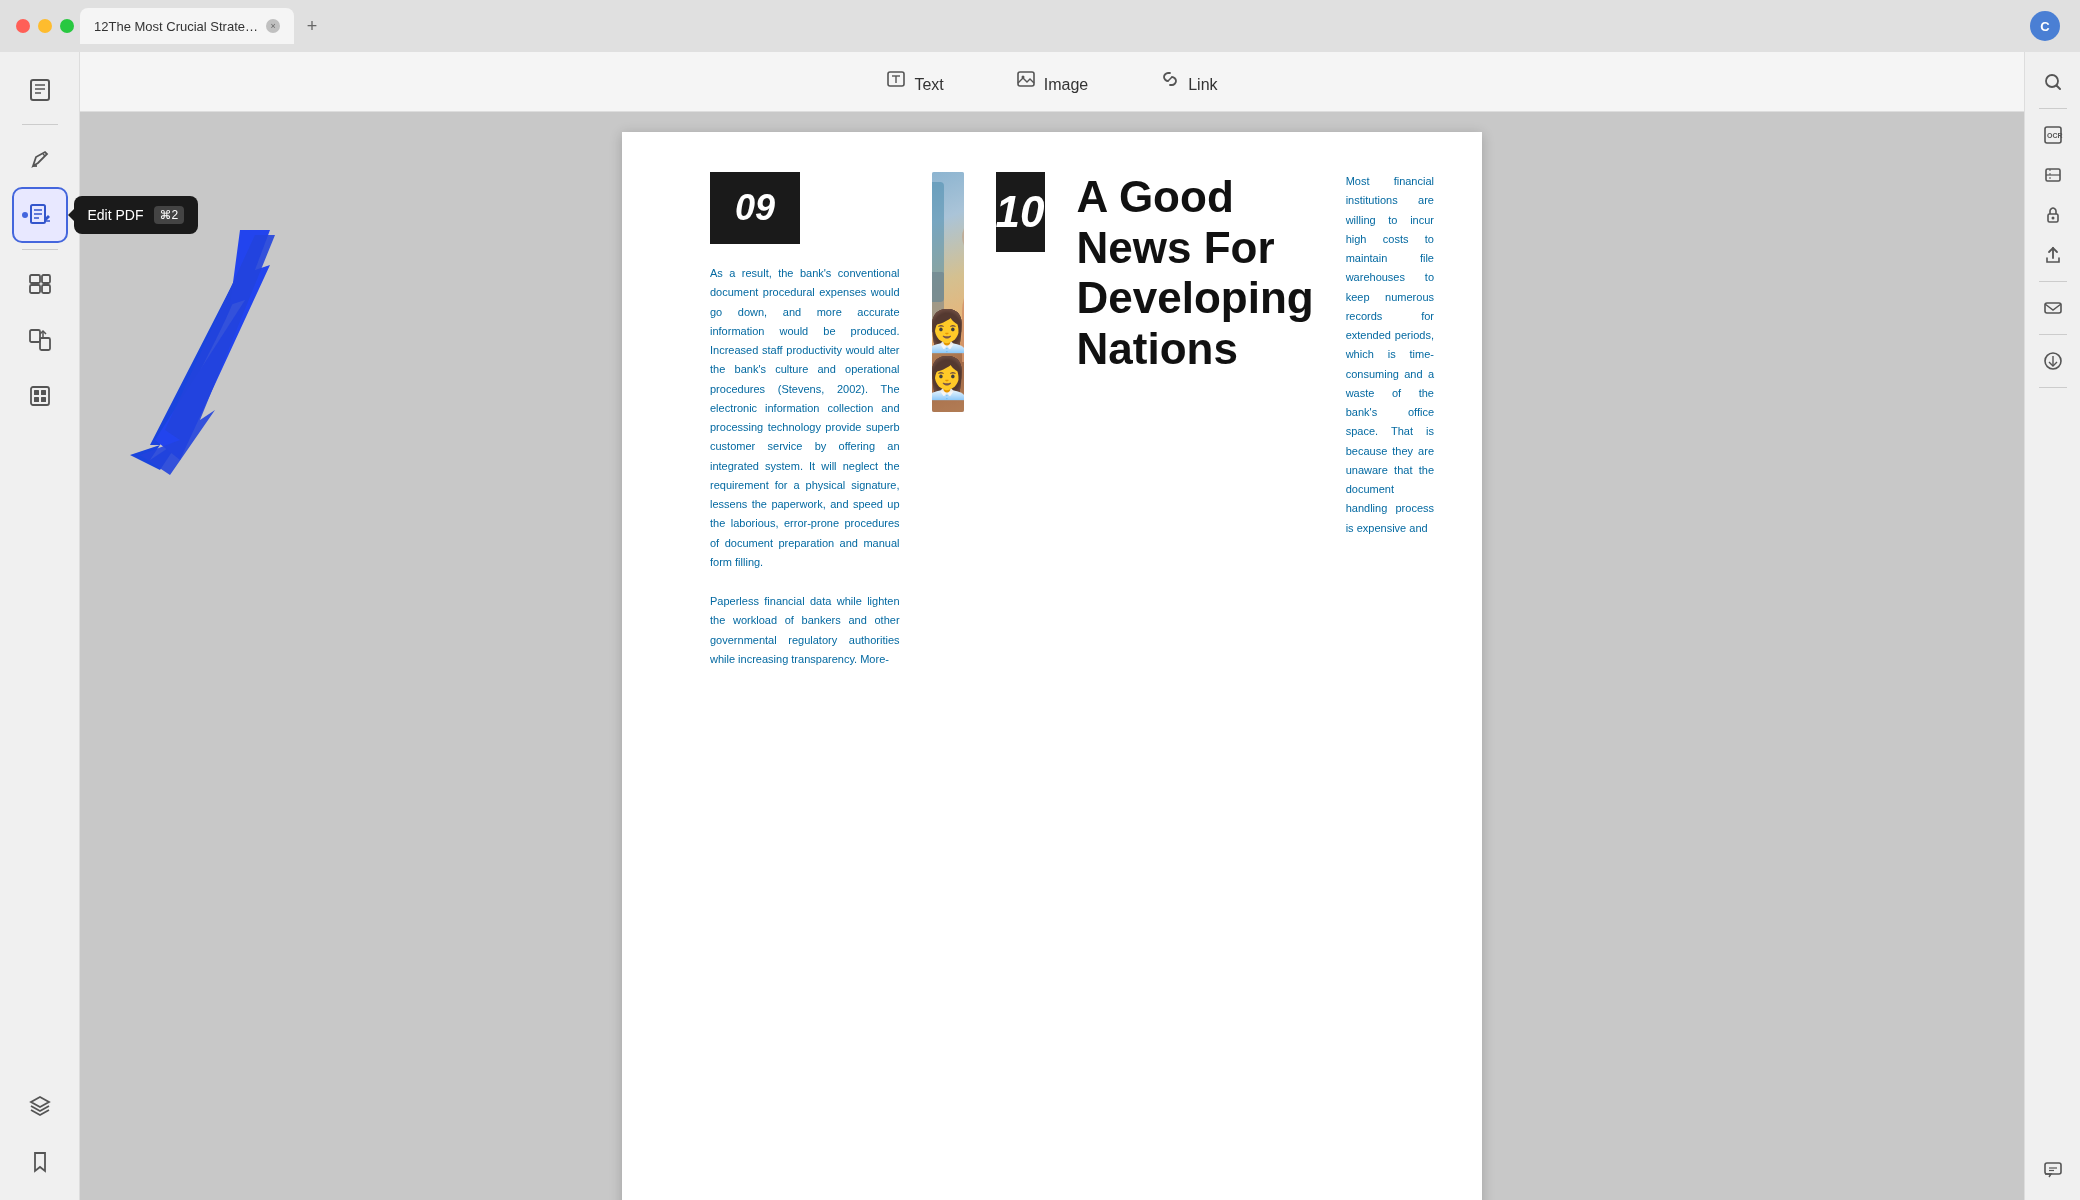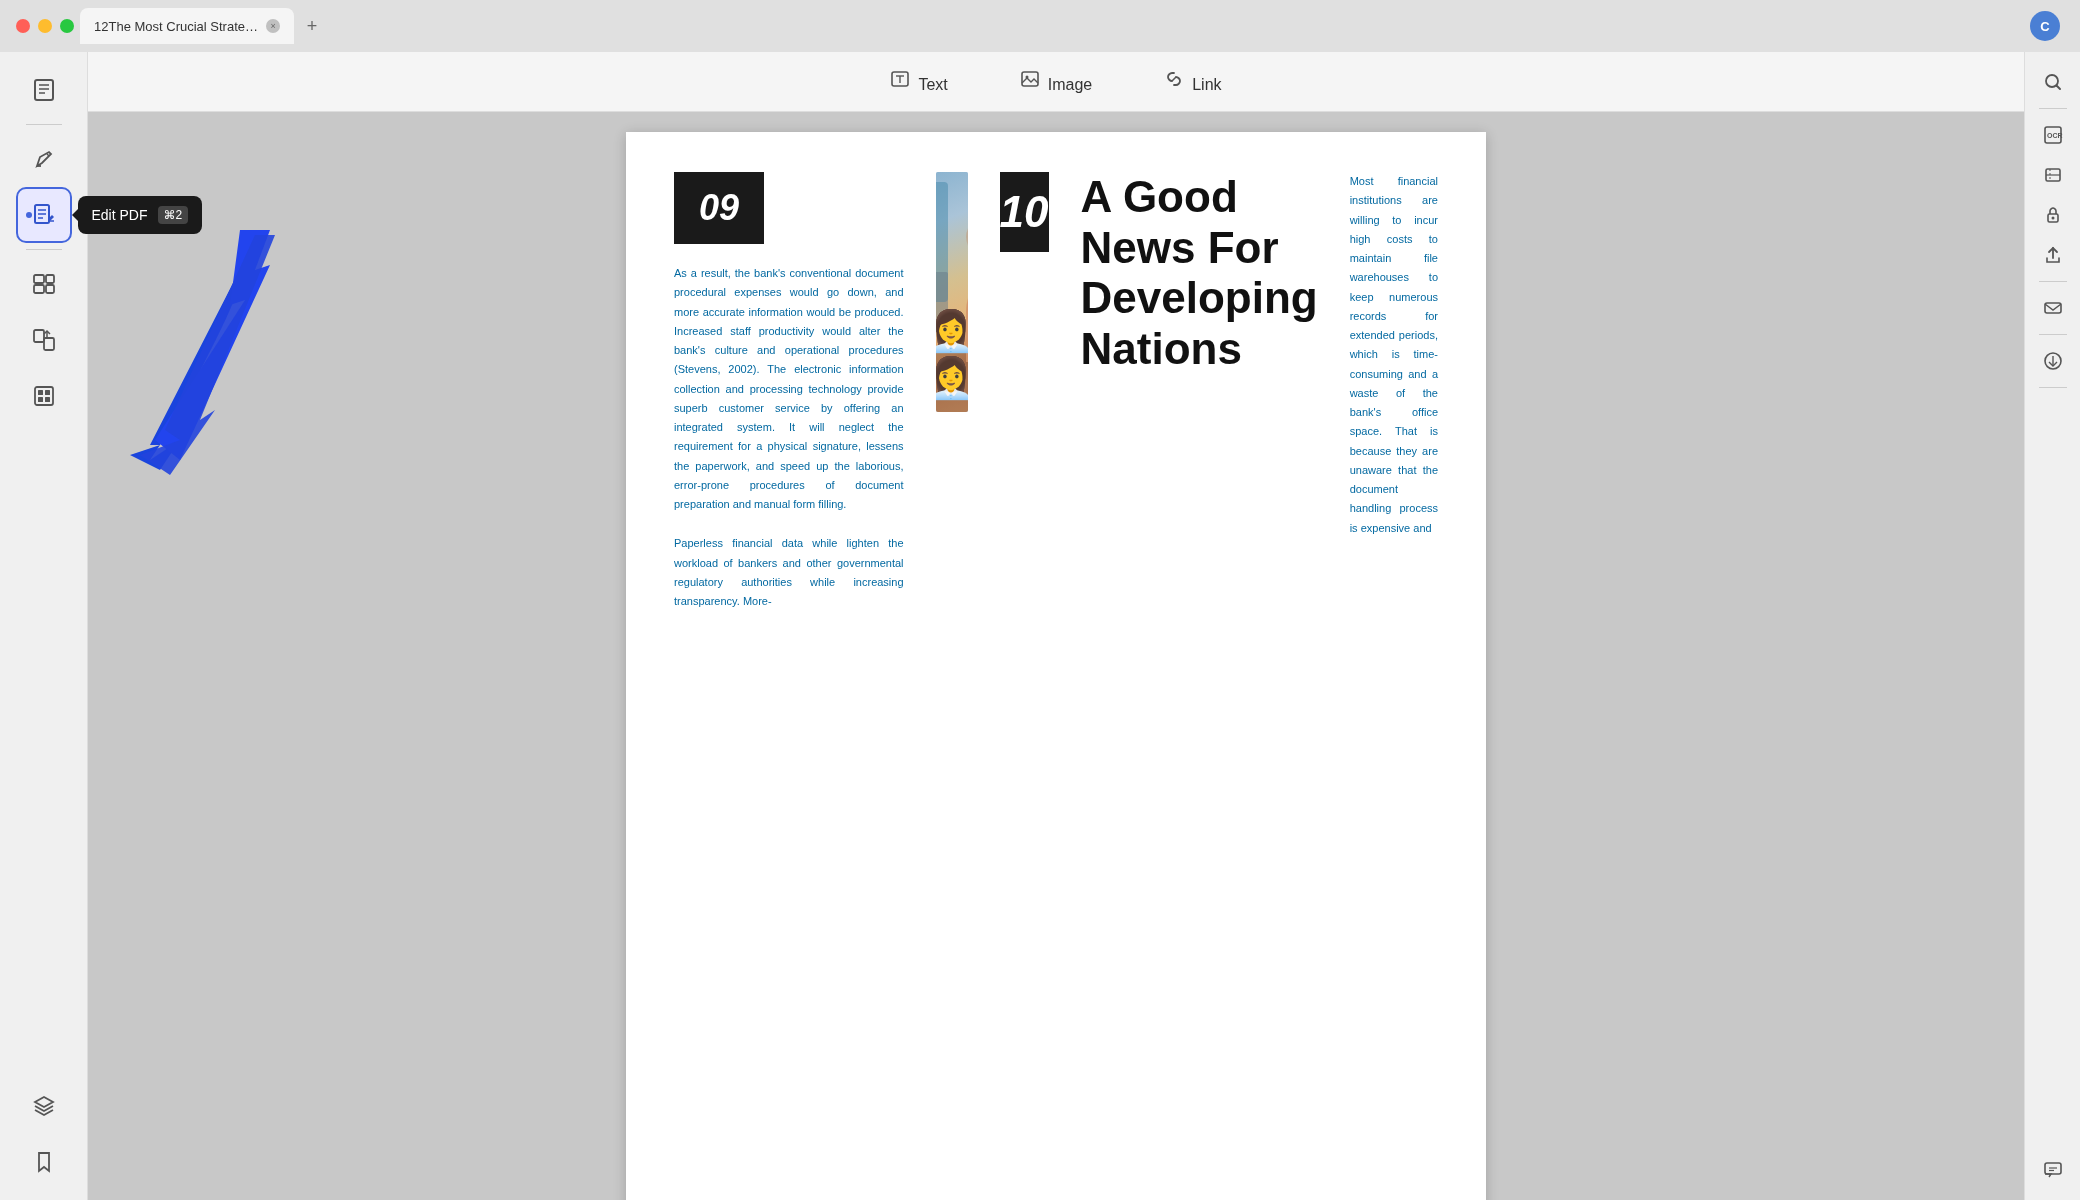--- a/index.html
+++ b/index.html
@@ -97,21 +97,21 @@
     }
 
     
     .app-body {
       display: flex;
       height: calc(100% - 52px);
     }
 
     
     .sidebar {
-      width: 88px;
+      width: 80px;
       background: #f0f0f0;
       display: flex;
       flex-direction: column;
       align-items: center;
       padding: 12px 0;
       gap: 4px;
       border-right: 1px solid #ddd;
       position: relative;
       z-index: 10;
     }
@@ -251,20 +251,21 @@
       grid-template-columns: 1fr 1fr;
       gap: 32px;
       align-content: start;
     }
 
     
     .left-col {
       display: flex;
       flex-direction: column;
       gap: 20px;
+      margin-left: 40px;
     }
     .right-col {
       display: flex;
       flex-direction: row;
       gap: 32px;
     }
 
     .section-number-box {
       background: #1a1a1a;
       color: white;

